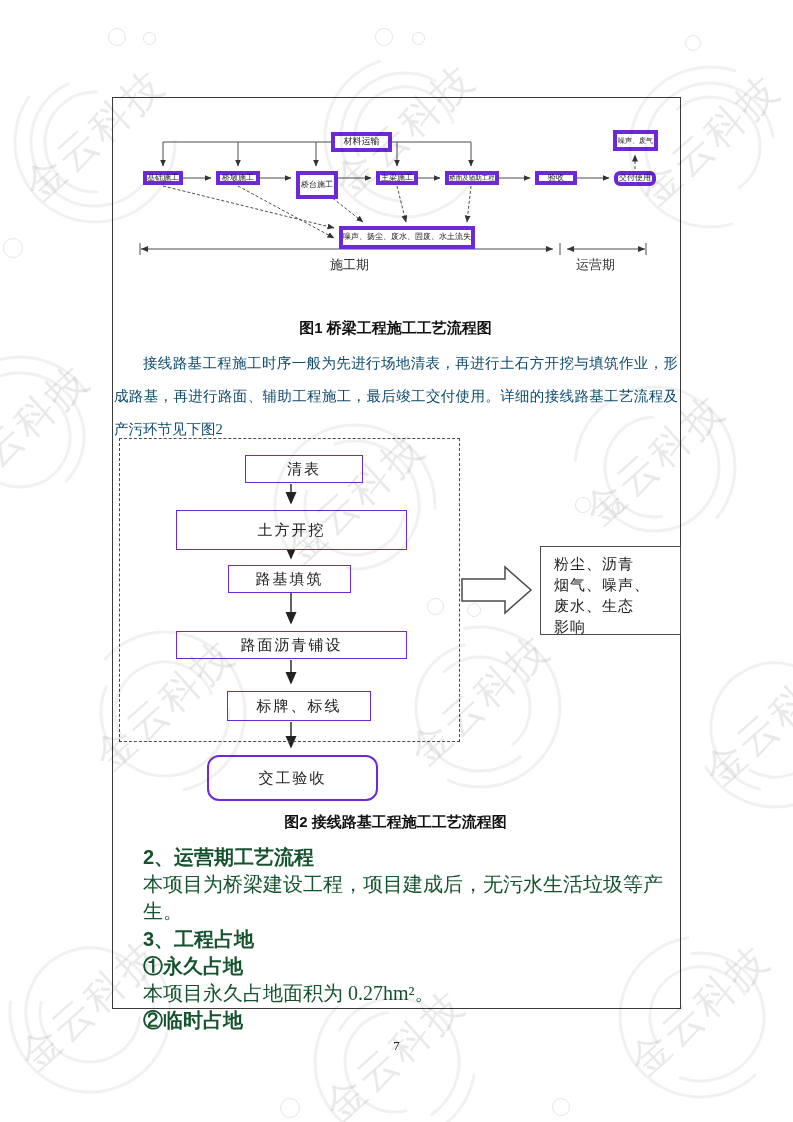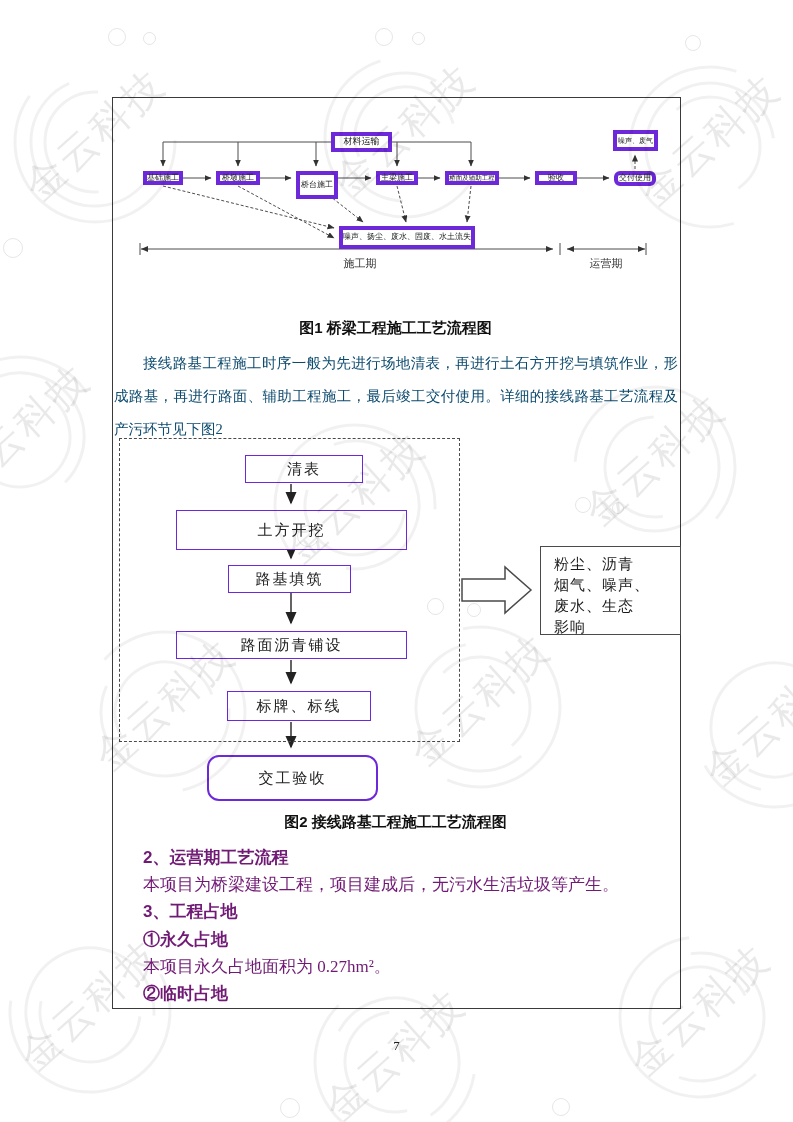--- a/index.html
+++ b/index.html
@@ -15,28 +15,28 @@
           font-family:"Liberation Sans",sans-serif;color:#222;box-sizing:border-box;line-height:1.05;}
   .fc1{font-size:8px;}
   .fc2{font-size:15px;border-width:1.5px;letter-spacing:2px;}
   .fc2-thick{border-width:2px;border-radius:12px;}
   .dash-rect{position:absolute;left:119px;top:438px;width:341px;height:304px;
              border:1.6px dashed #4a4a4a;z-index:2;box-sizing:border-box;}
   .impact-box{position:absolute;left:540px;top:546px;width:141px;height:89px;background:#fff;
               border:1.5px solid #4a4a4a;z-index:3;box-sizing:border-box;
               font-family:"Liberation Sans",sans-serif;font-size:15px;line-height:21px;
               padding:6px 16px 0 13px;letter-spacing:1px;}
-  .tl-label{position:absolute;z-index:3;font-size:11px;color:#333;width:60px;text-align:center;
+  .tl-label{position:absolute;z-index:3;font-size:13px;color:#333;width:60px;
             font-family:"Liberation Sans",sans-serif;}
   .caption{position:absolute;left:112px;width:567px;text-align:center;z-index:3;
            font-family:"Liberation Sans",sans-serif;font-weight:bold;font-size:15px;color:#111;}
   .para{position:absolute;left:114px;width:564px;z-index:3;font-size:14.5px;line-height:33px;
         text-align:justify;text-indent:2em;color:#0c4a6e;}
   .sections{position:absolute;left:143px;top:844px;width:530px;z-index:3;line-height:27.2px;
-            font-size:17px;color:#701a75;}
+            font-size:20px;color:#14532d;}
   .sec-h{font-family:"Liberation Sans",sans-serif;font-weight:bold;}
   .sec-b{font-family:"Liberation Serif",serif;}
   .page-num{position:absolute;left:0;top:1038px;width:793px;text-align:center;z-index:3;
             font-size:13px;color:#222;}
   
   .wm-layer{position:absolute;left:0;top:0;width:793px;height:1122px;z-index:6;pointer-events:none;overflow:hidden;}
   .wm-tile{position:absolute;width:230px;height:230px;}
   .wm-text{position:absolute;left:50%;top:50%;transform:translate(-50%,-50%) rotate(-42deg);
            font-family:"Liberation Sans",sans-serif;font-size:40px;letter-spacing:3px;
            color:rgba(0,0,0,0.085);white-space:nowrap;}

